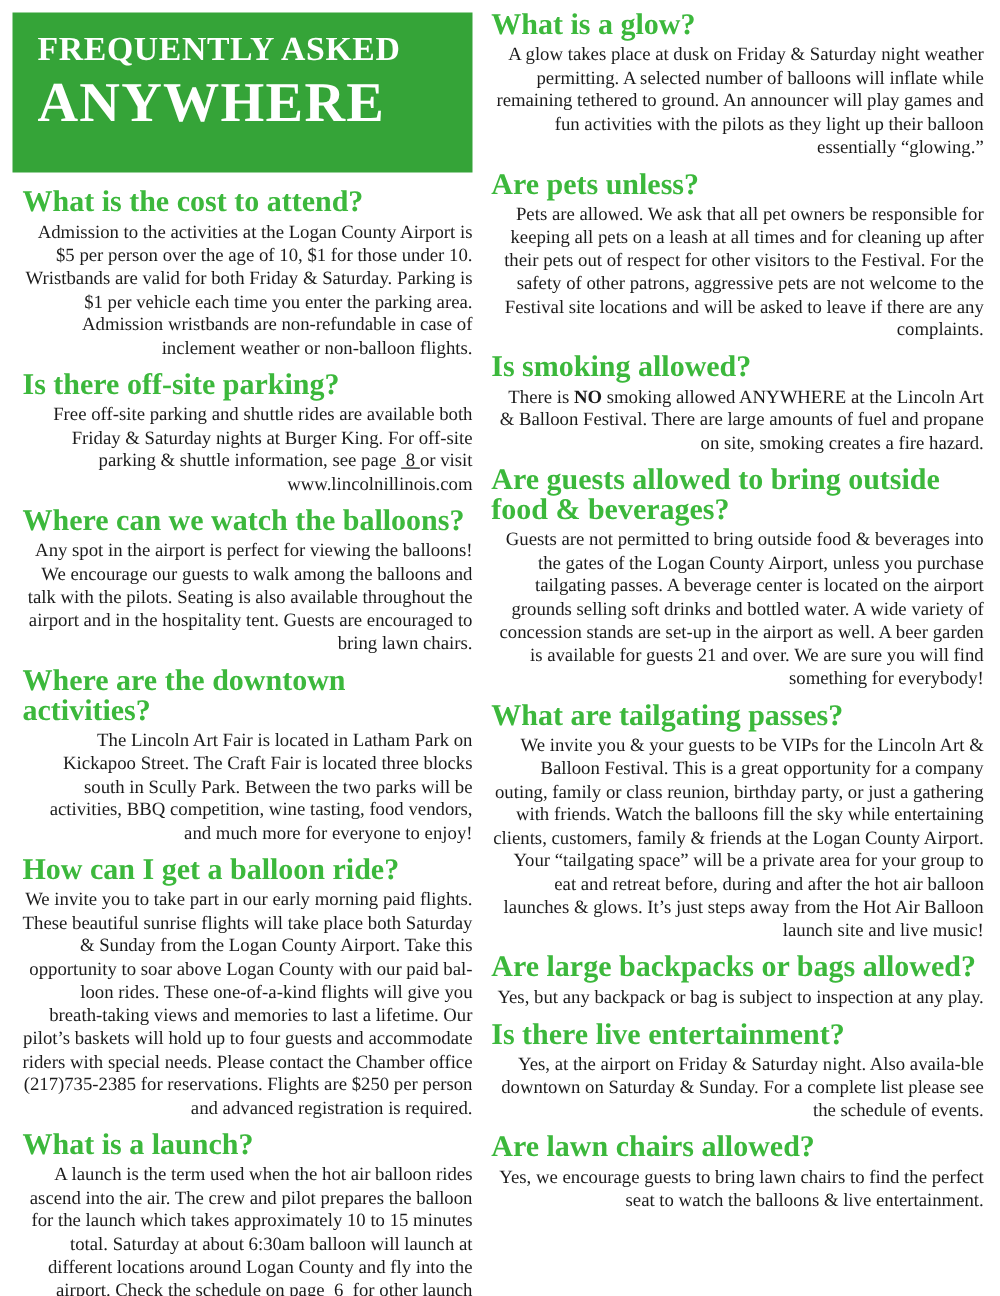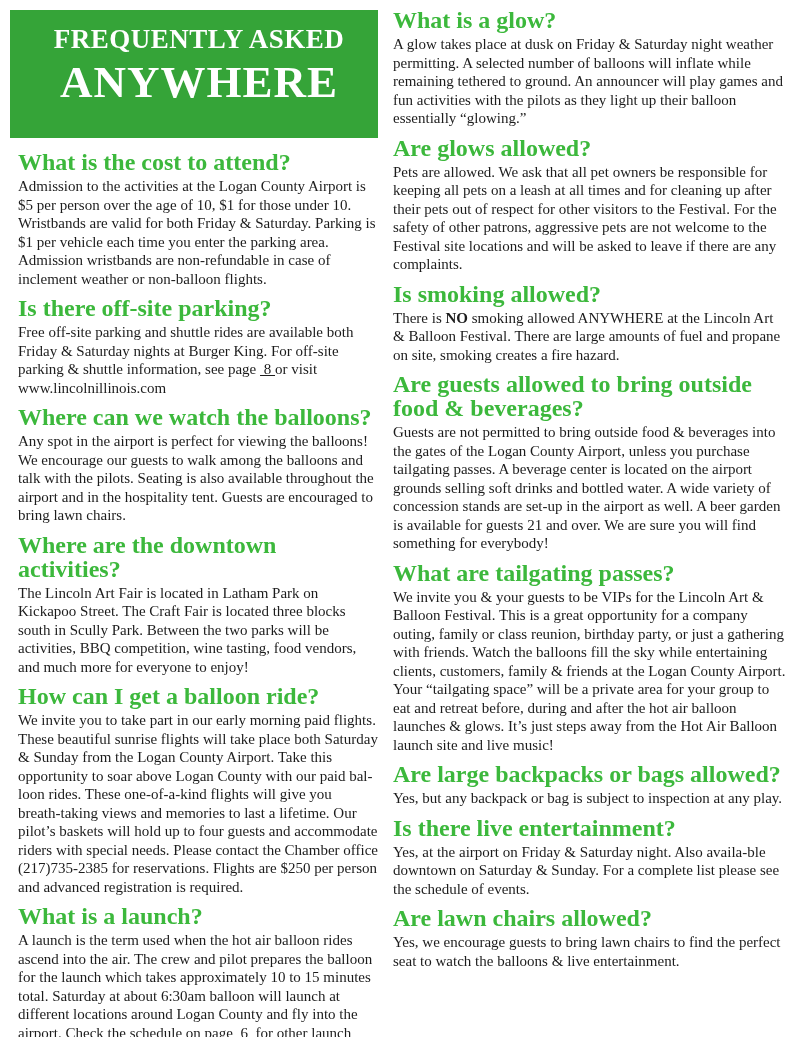--- a/index.html
+++ b/index.html
@@ -27,21 +27,20 @@
     gap: 15px;
   }
   .col-left { flex: 0 0 360px; width: 360px; }
   .col-right { flex: 1; min-width: 0; }
   .header-box {
     background: var(--header-bg);
     width: 368px;
     height: 128px;
     margin: 2px 0 12px -8px;
     padding: 13px 10px 16px 20px;
-    text-align: center;
   }
   .header-line1 {
     color: var(--header-text);
     font-weight: bold;
     font-size: 27px;
     line-height: 32px;
     letter-spacing: 0.5px;
   }
   .header-line2 {
     color: var(--header-text);
@@ -56,21 +55,21 @@
     font-size: 24px;
     line-height: 24px;
     font-weight: bold;
     margin: 8px 0 3px 0;
   }
   .sections > .faq-item:first-child .question { margin-top: 0; }
   .faq-item .answer {
     font-size: 15px;
     line-height: 18.5px;
     margin: 0;
-    text-align: left;
+    text-align: right;
   }
   .answer .b { font-weight: bold; }
   .answer .u { text-decoration: underline; }
 </style>
 </head>
 <body>
 
 <div class="page">
   <div class="col-left">
     <div class="header-box">
@@ -104,21 +103,21 @@
         </div>
       </div>
   </div>
   <div class="col-right">
     <div class="sections" id="right-sections">
         <div class="faq-item">
           <h2 class="question">What is a glow?</h2>
           <p class="answer"><span>A glow takes place at dusk on Friday &amp; Saturday night weather permitting. A selected number of balloons will inflate while remaining tethered to ground. An announcer will play games and fun activities with the pilots as they light up their balloon essentially “glowing.”</span></p>
         </div>
         <div class="faq-item">
-          <h2 class="question">Are glows allowed?</h2>
+          <h2 class="question">Are pets unless?</h2>
           <p class="answer"><span>Pets are allowed. We ask that all pet owners be responsible for keeping all pets on a leash at all times and for cleaning up after their pets out of respect for other visitors to the Festival. For the safety of other patrons, aggressive pets are not welcome to the Festival site locations and will be asked to leave if there are any complaints.</span></p>
         </div>
         <div class="faq-item">
           <h2 class="question">Is smoking allowed?</h2>
           <p class="answer"><span>There is </span><span class="b">NO</span><span> smoking allowed ANYWHERE at the Lincoln Art &amp; Balloon Festival. There are large amounts of fuel and propane on site, smoking creates a fire hazard.</span></p>
         </div>
         <div class="faq-item">
           <h2 class="question">Are guests allowed to bring outside food &amp; beverages?</h2>
           <p class="answer"><span>Guests are not permitted to bring outside food &amp; beverages into the gates of the Logan County Airport, unless you purchase tailgating passes. A beverage center is located on the airport grounds selling soft drinks and bottled water. A wide variety of concession stands are set-up in the airport as well. A beer garden is available for guests 21 and over. We are sure you will find something for everybody!</span></p>
         </div>

